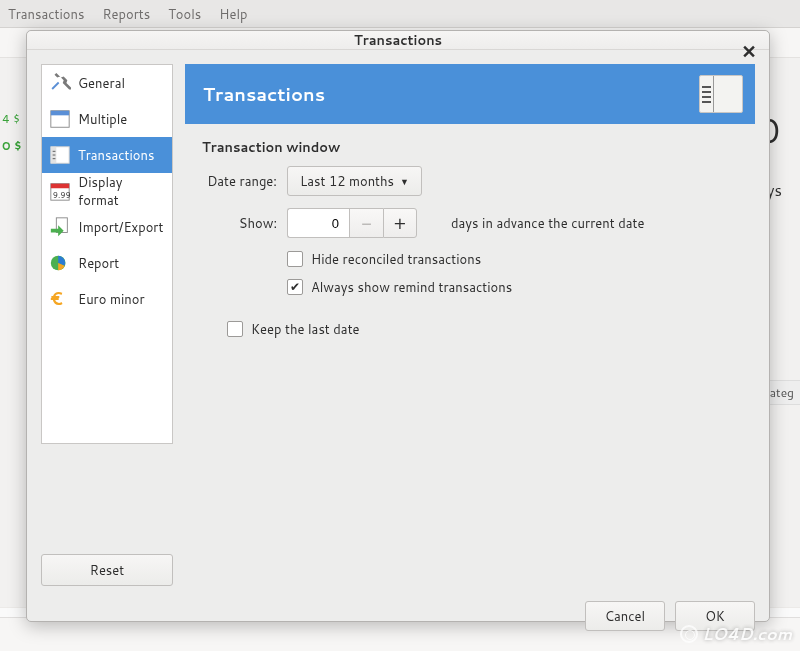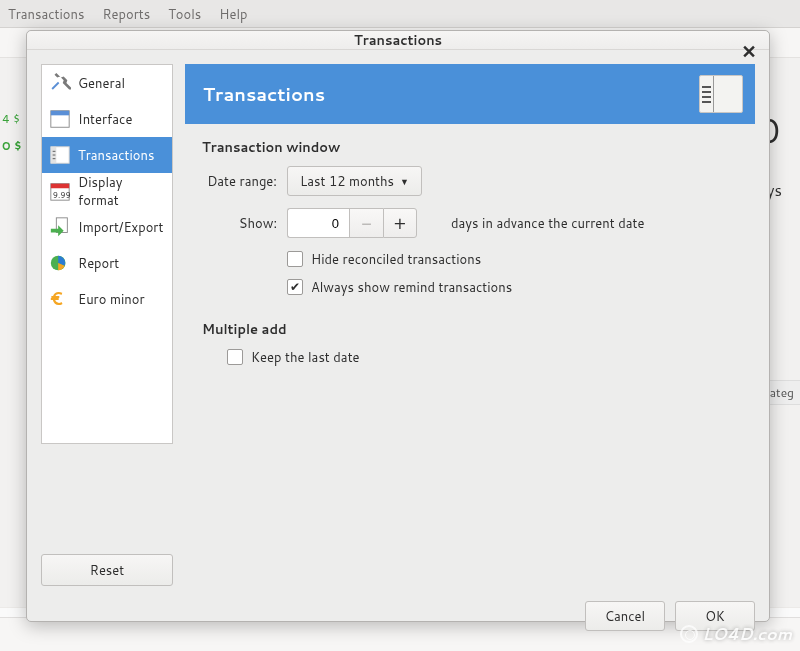--- a/index.html
+++ b/index.html
@@ -153,21 +153,21 @@
           <span>General</span>
         </div>
 
         <div class="sidebar-item">
           <span class="ic">
             <svg width="22" height="22" viewBox="0 0 24 24">
                 <rect x="2" y="3" width="20" height="18" fill="#fff" stroke="#888"></rect>
                 <rect x="2" y="3" width="20" height="5" fill="#5a8fd6"></rect>
               </svg>
           </span>
-          <span>Interface</span>
+          <span>Multiple</span>
         </div>
 
         <div class="sidebar-item selected">
           <span class="ic">
             <svg width="22" height="22" viewBox="0 0 24 24">
                 <rect x="2" y="3" width="20" height="18" fill="#fff" stroke="#cfcfcf"></rect>
                 <rect x="2" y="3" width="6" height="18" fill="#e3e3e3"></rect>
                 <line x1="4" y1="8" x2="7" y2="8" stroke="#555"></line>
                 <line x1="4" y1="12" x2="7" y2="12" stroke="#555"></line>
                 <line x1="4" y1="16" x2="7" y2="16" stroke="#555"></line>
@@ -259,21 +259,20 @@
         <div class="checkrow">
           <div class="chk"></div>
           <span>Hide reconciled transactions</span>
         </div>
         <div class="checkrow">
           <div class="chk checked"></div>
           <span>Always show remind transactions</span>
         </div>
 
         <div style="height:14px"></div>
-        <div class="section-title">Multiple add</div>
         <div class="checkrow" style="margin-left:36px">
           <div class="chk"></div>
           <span>Keep the last date</span>
         </div>
       </div>
     </div>
   </div>
 
   <div class="dialog-footer">
     <div class="btn">Cancel</div>

